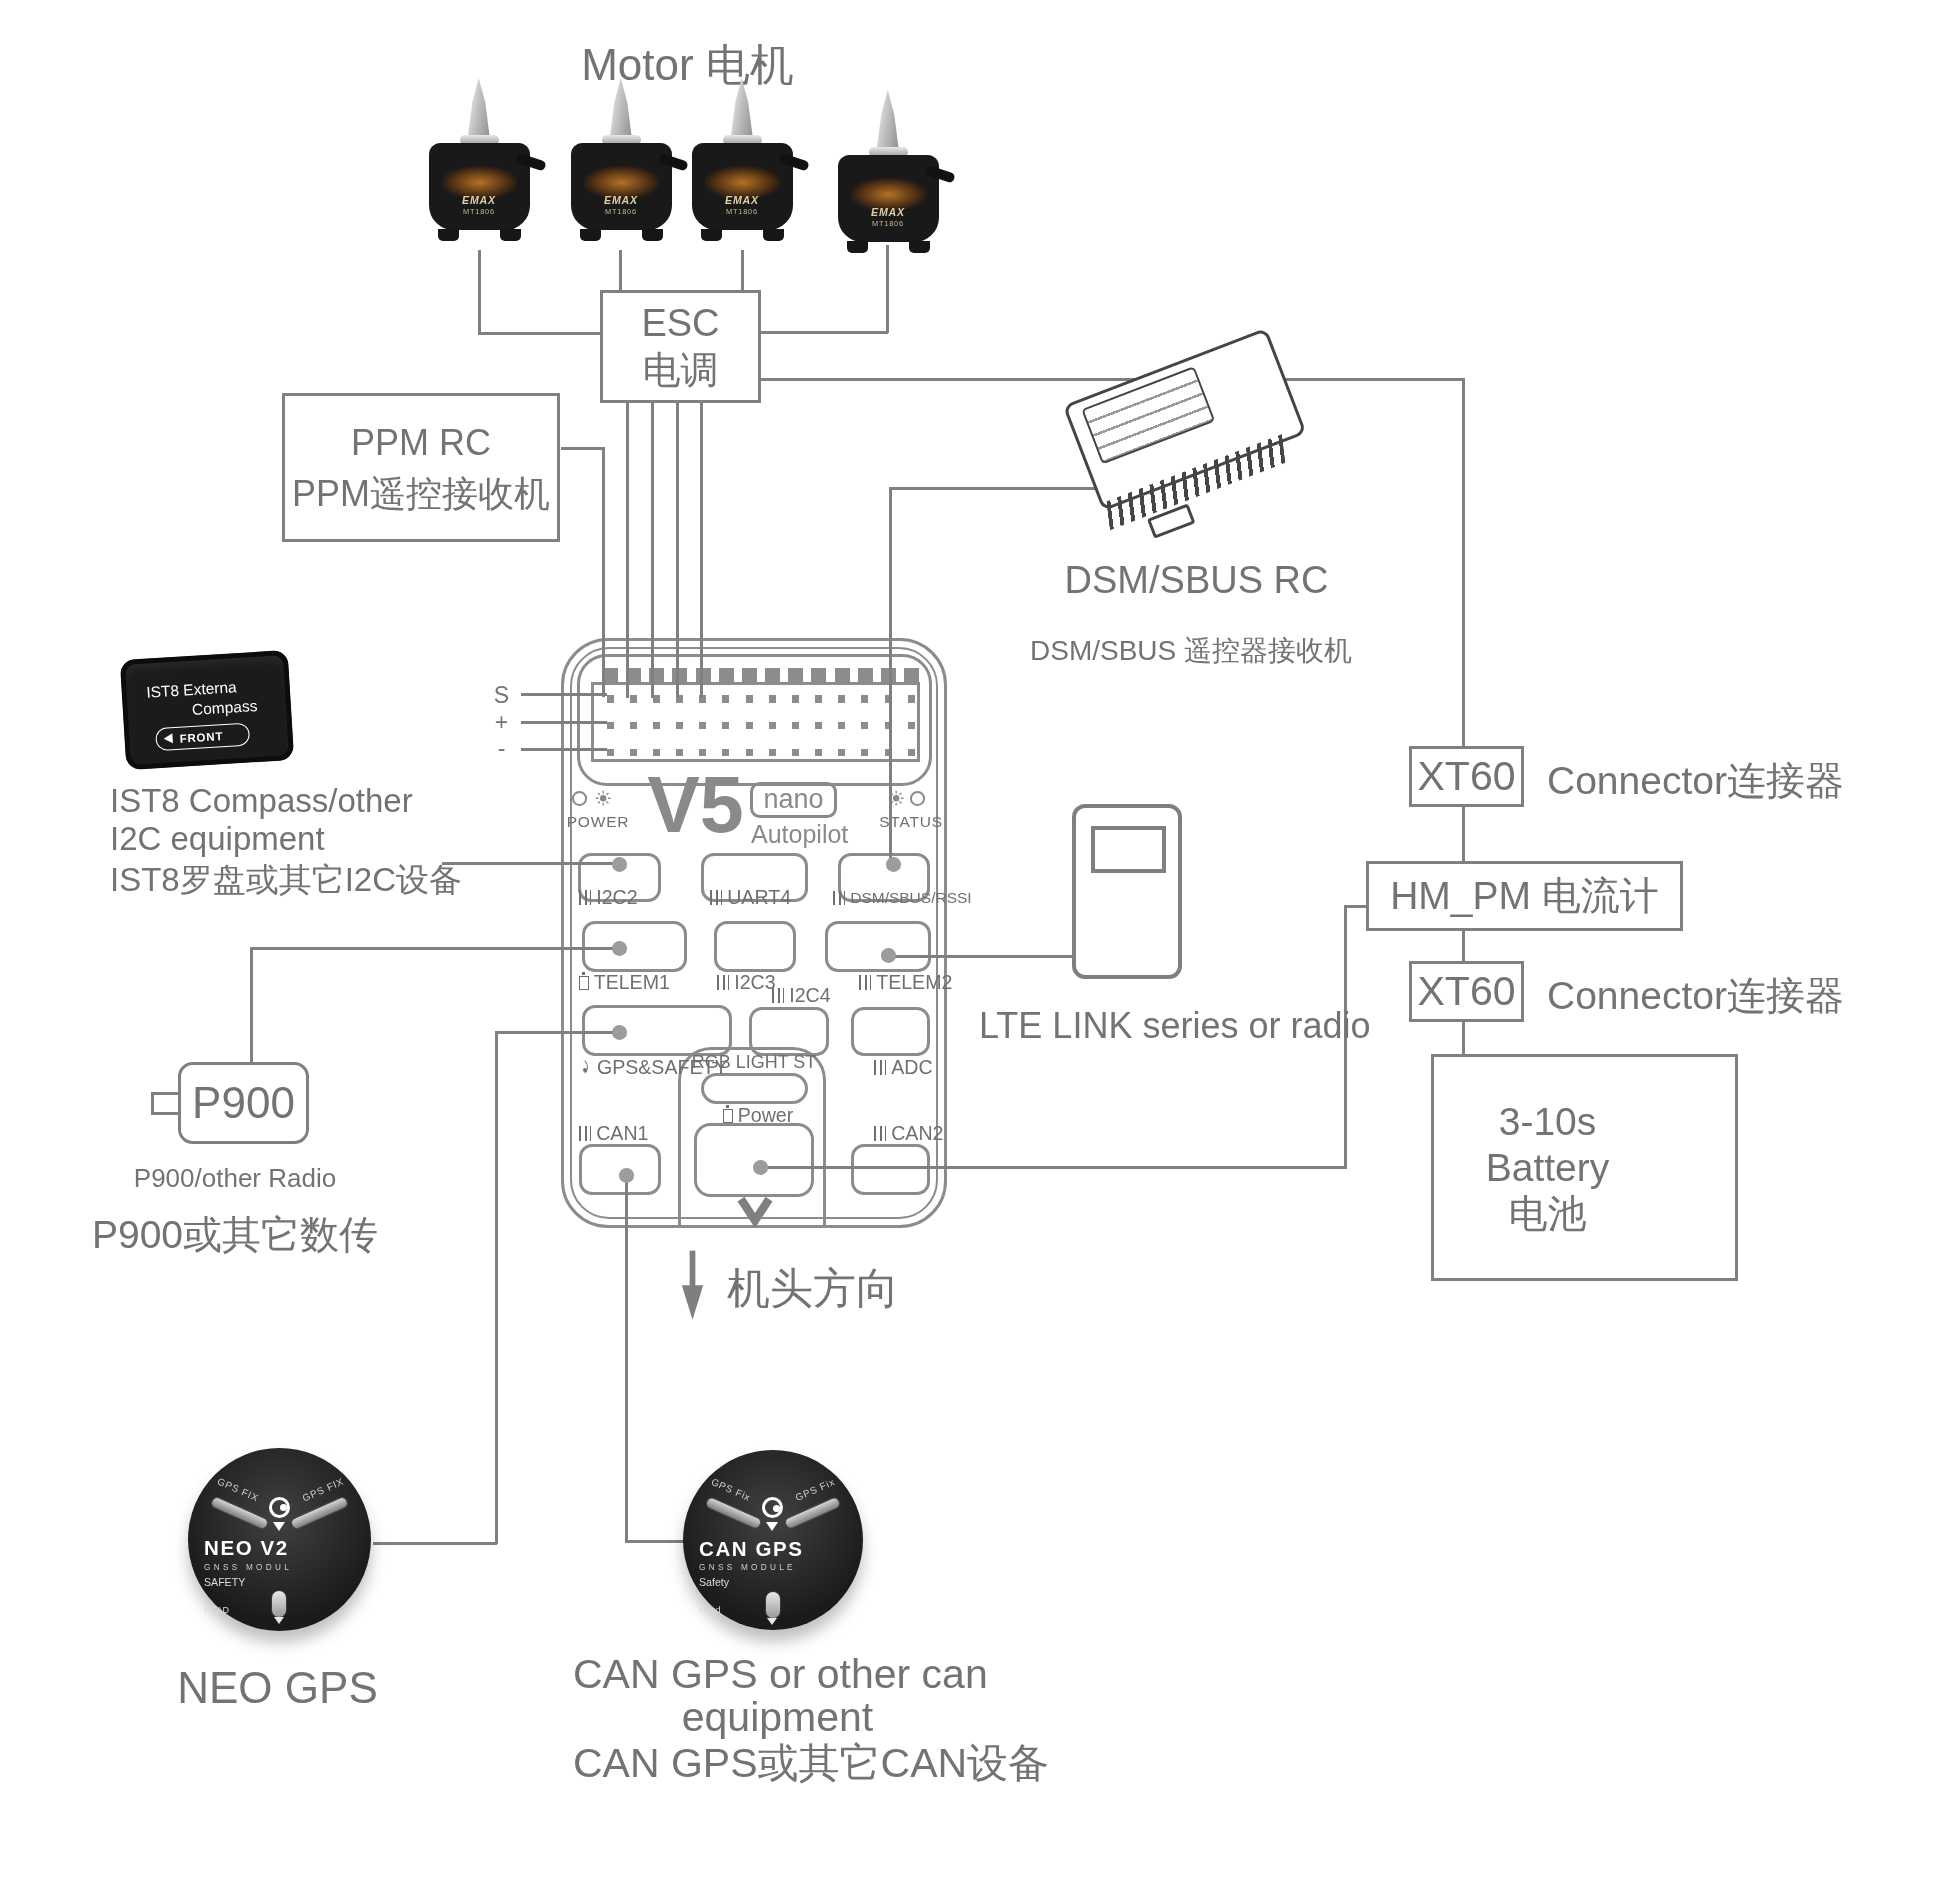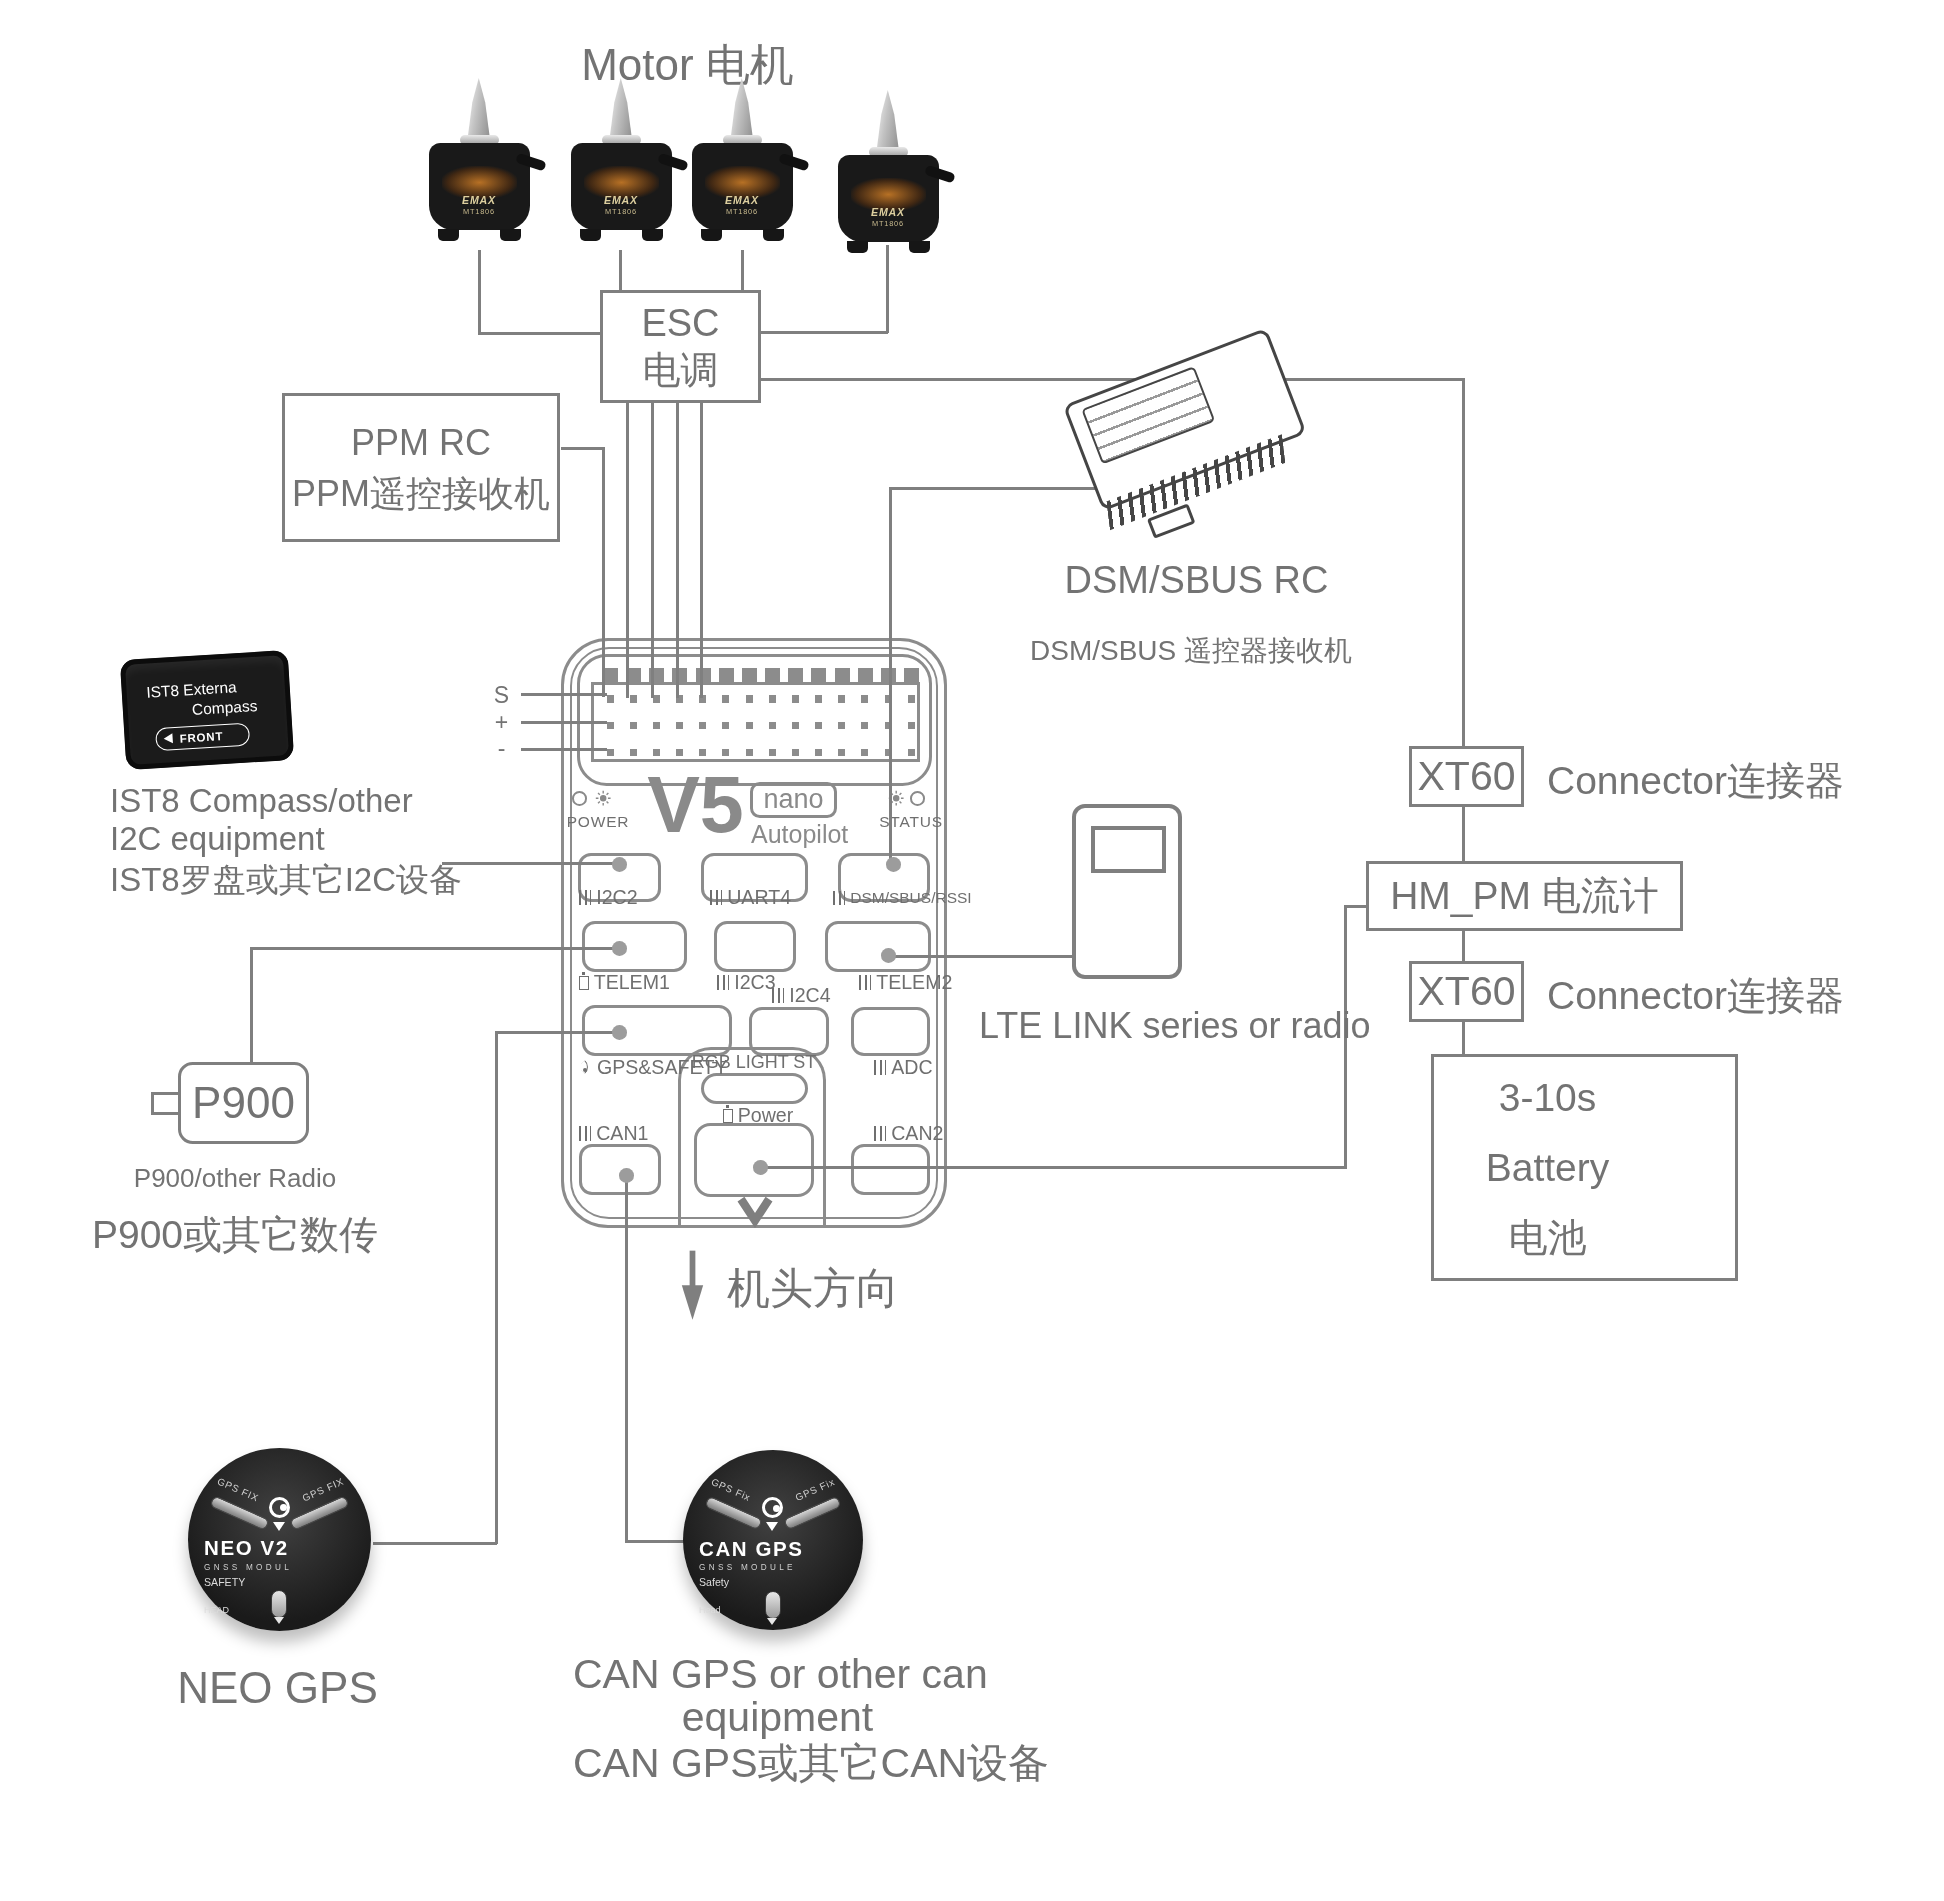--- a/index.html
+++ b/index.html
@@ -363,21 +363,21 @@
 
   <div class="box" style="left:1366px;top:861px;width:317px;height:70px;font-size:39px;">
     <div>HM_PM 电流计</div>
   </div>
 
   <div class="box" style="left:1409px;top:961px;width:115px;height:61px;font-size:41px;">
     <div>XT60</div>
   </div>
   <div class="lbl" style="left:1547px;top:969px;font-size:39px;">Connector连接器</div>
 
-  <div class="box" style="left:1431px;top:1054px;width:307px;height:227px;font-size:39px;line-height:46px;padding-right:74px;gap:24px;">
+  <div class="box" style="left:1431px;top:1054px;width:307px;height:227px;font-size:39px;line-height:46px;padding-right:74px;">
     <div>3-10s</div>
     <div>Battery</div>
     <div>电池</div>
   </div>
 
   <div class="abs" style="left:1072px;top:804px;width:110px;height:175px;border:4.1px solid #7f7f7f;border-radius:13px;box-sizing:border-box;background:#fff;">
     <div class="abs" style="left:14.7px;top:18px;width:75px;height:47px;border:4.1px solid #7f7f7f;box-sizing:border-box;"></div>
   </div>
   <div class="lbl ctr" style="left:979px;top:1005px;width:344px;font-size:36px;">LTE LINK series or radio</div>
 

